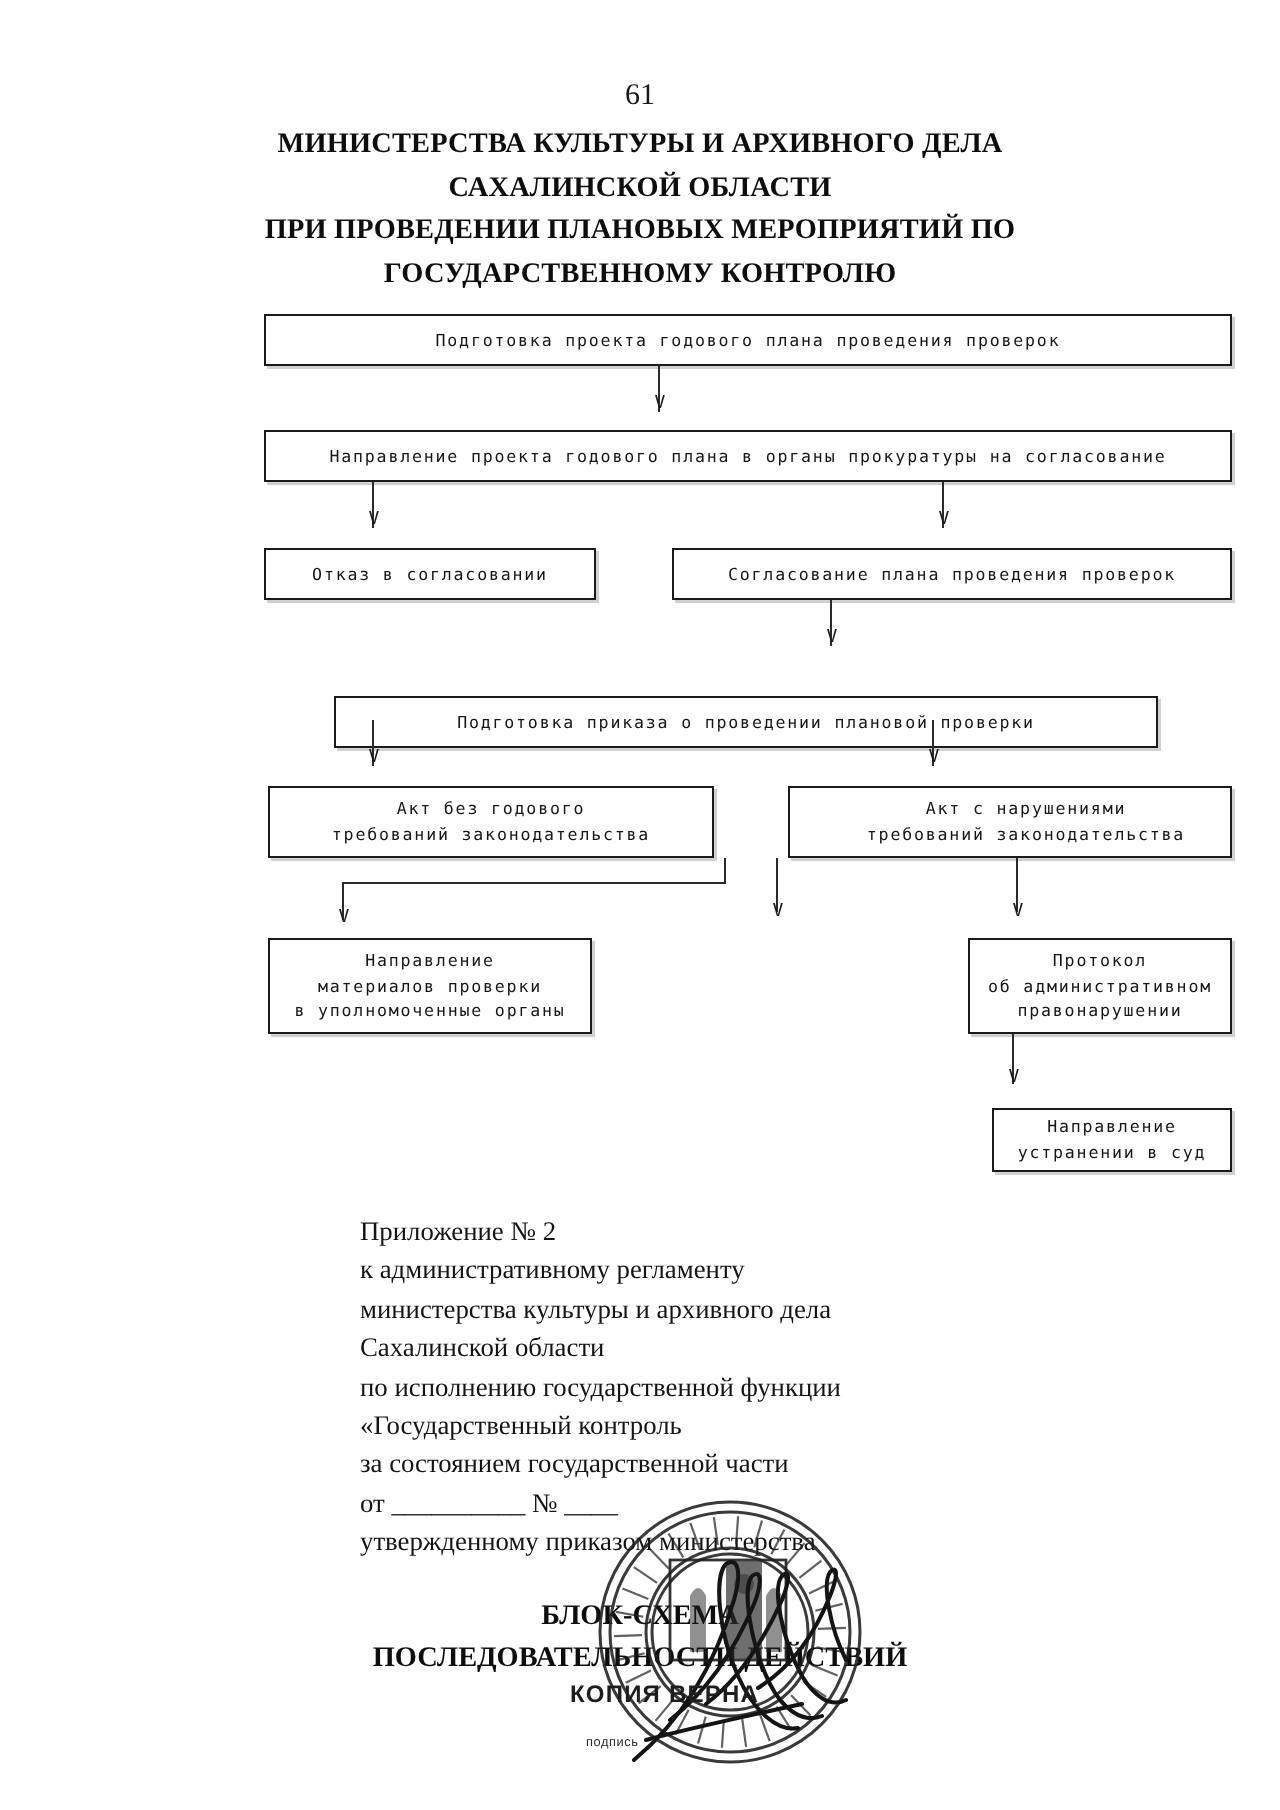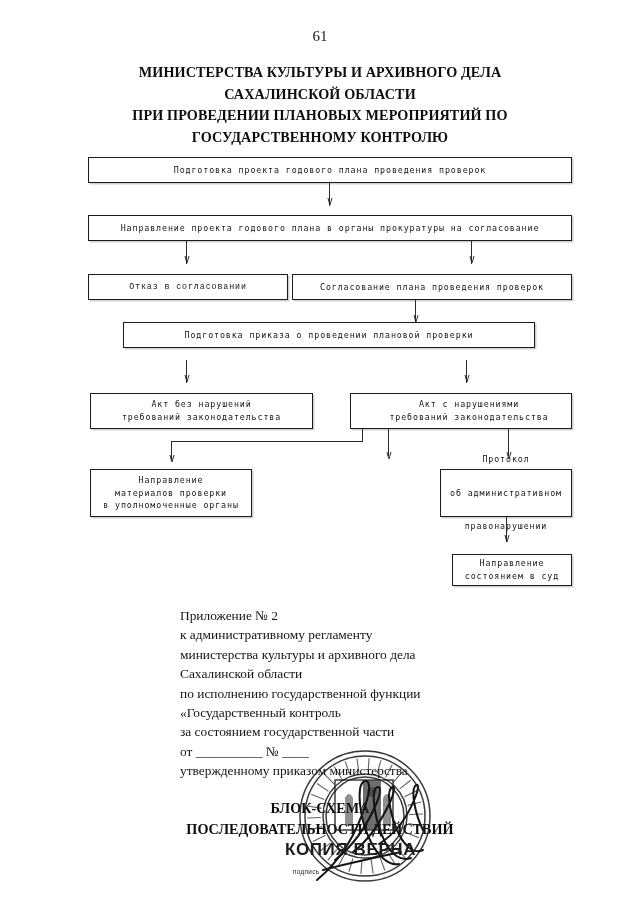--- a/index.html
+++ b/index.html
@@ -16,21 +16,21 @@
     position: relative;
     width: 640px;
     height: 905px;
     background: #ffffff;
     overflow: hidden;
   }
 
   
   #page-number {
     position: absolute;
-    top: 28px;
+    top: 40px;
     left: 0;
     width: 640px;
     text-align: center;
     font-family: "Liberation Serif", serif;
     font-size: 15px;
     color: #1a1a1a;
   }
   #doc-title {
     position: absolute;
     top: 62px;
@@ -64,20 +64,21 @@
     letter-spacing: 0.9px;
     line-height: 12.6px;
     color: #161616;
     text-align: center;
     display: flex;
     flex-direction: column;
     align-items: center;
     justify-content: center;
     padding: 2px 4px;
     box-shadow: 1.5px 1.5px 0 rgba(120,120,120,0.35);
+    margin-left: 44px;
   }
   .node .ln { display: block; white-space: nowrap; }
 
   
   .vline {
     position: absolute;
     width: 1.3px;
     background: #2a2a2a;
   }
   .hline {
@@ -132,21 +133,21 @@
     width: 170px;
     height: 158px;
     pointer-events: none;
   }
   #copy-true {
     position: absolute;
     top: 98px;
     left: 2px;
     font-family: "Liberation Sans", sans-serif;
     font-weight: bold;
-    font-size: 17px;
+    font-size: 12px;
     letter-spacing: 0.6px;
     color: #1d1d1d;
     white-space: nowrap;
   }
   #sign-label {
     position: absolute;
     top: 126px;
     left: 10px;
     font-family: "Liberation Sans", sans-serif;
     font-size: 6.4px;
@@ -181,43 +182,43 @@
     <div class="node" style="left:88px; top:215px; width:484px; height:26px;">
       <span class="ln">Направление проекта годового плана в органы прокуратуры на согласование</span>
     </div>
 
     <div class="vline" style="left:186px; top:241px; height:23px;"></div>
     <div class="arrowhead" style="left:187px; top:256px;">V</div>
 
     <div class="vline" style="left:471px; top:241px; height:23px;"></div>
     <div class="arrowhead" style="left:472px; top:256px;">V</div>
 
-    <div class="node" style="left:88px; top:274px; width:200px; height:26px;font-family:Liberation Mono, monospace;">
+    <div class="node" style="left:88px; top:274px; width:166px; height:26px;">
       <span class="ln">Отказ в согласовании</span>
     </div>
 
     <div class="node" style="left:292px; top:274px; width:280px; height:26px;">
       <span class="ln">Согласование плана проведения проверок</span>
     </div>
 
     <div class="vline" style="left:415px; top:300px; height:23px;"></div>
     <div class="arrowhead" style="left:416px; top:315px;">V</div>
 
-    <div class="node" style="left:123px; top:322px; width:412px; height:26px;">
+    <div class="node" style="left:123px; top:348px; width:412px; height:26px;">
       <span class="ln">Подготовка приказа о проведении плановой проверки</span>
     </div>
 
     <div class="vline" style="left:186px; top:360px; height:23px;"></div>
     <div class="arrowhead" style="left:187px; top:375px;">V</div>
 
     <div class="vline" style="left:466px; top:360px; height:23px;"></div>
     <div class="arrowhead" style="left:467px; top:375px;">V</div>
 
     <div class="node" style="left:90px; top:393px; width:223px; height:36px;">
-      <span class="ln">Акт без нарушений</span>
+      <span class="ln">Акт без годового</span>
       <span class="ln">требований законодательства</span>
     </div>
 
     <div class="node" style="left:350px; top:393px; width:222px; height:36px;padding-left:20px;">
       <span class="ln">Акт с нарушениями</span>
       <span class="ln">требований законодательства</span>
     </div>
 
     <div class="vline" style="left:362px; top:429px; height:13px;"></div>
     <div class="hline" style="left:171px; top:441px; width:192px;"></div>
@@ -230,32 +231,32 @@
     <div class="vline" style="left:508px; top:429px; height:27px;"></div>
     <div class="arrowhead" style="left:509px; top:452px;">V</div>
 
     <div class="node" style="left:90px; top:469px; width:162px; height:48px;">
       <span class="ln">Направление</span>
       <span class="ln">материалов проверки</span>
       <span class="ln">в уполномоченные органы</span>
     </div>
 
 
-    <div class="node" style="left:440px; top:469px; width:132px; height:48px;gap:21px;">
+    <div class="node" style="left:440px; top:469px; width:132px; height:48px;">
       <span class="ln">Протокол</span>
       <span class="ln">об административном</span>
       <span class="ln">правонарушении</span>
     </div>
 
     <div class="vline" style="left:506px; top:517px; height:25px;"></div>
     <div class="arrowhead" style="left:507px; top:535px;">V</div>
 
     <div class="node" style="left:452px; top:554px; width:120px; height:32px;">
       <span class="ln">Направление</span>
-      <span class="ln">состоянием в суд</span>
+      <span class="ln">устранении в суд</span>
     </div>
 
   </div>
 
   <div id="appendix">
     <span class="aline">Приложение № 2</span>
     <span class="aline">к административному регламенту</span>
     <span class="aline">министерства культуры и архивного дела</span>
     <span class="aline">Сахалинской области</span>
     <span class="aline">по исполнению государственной функции</span>

